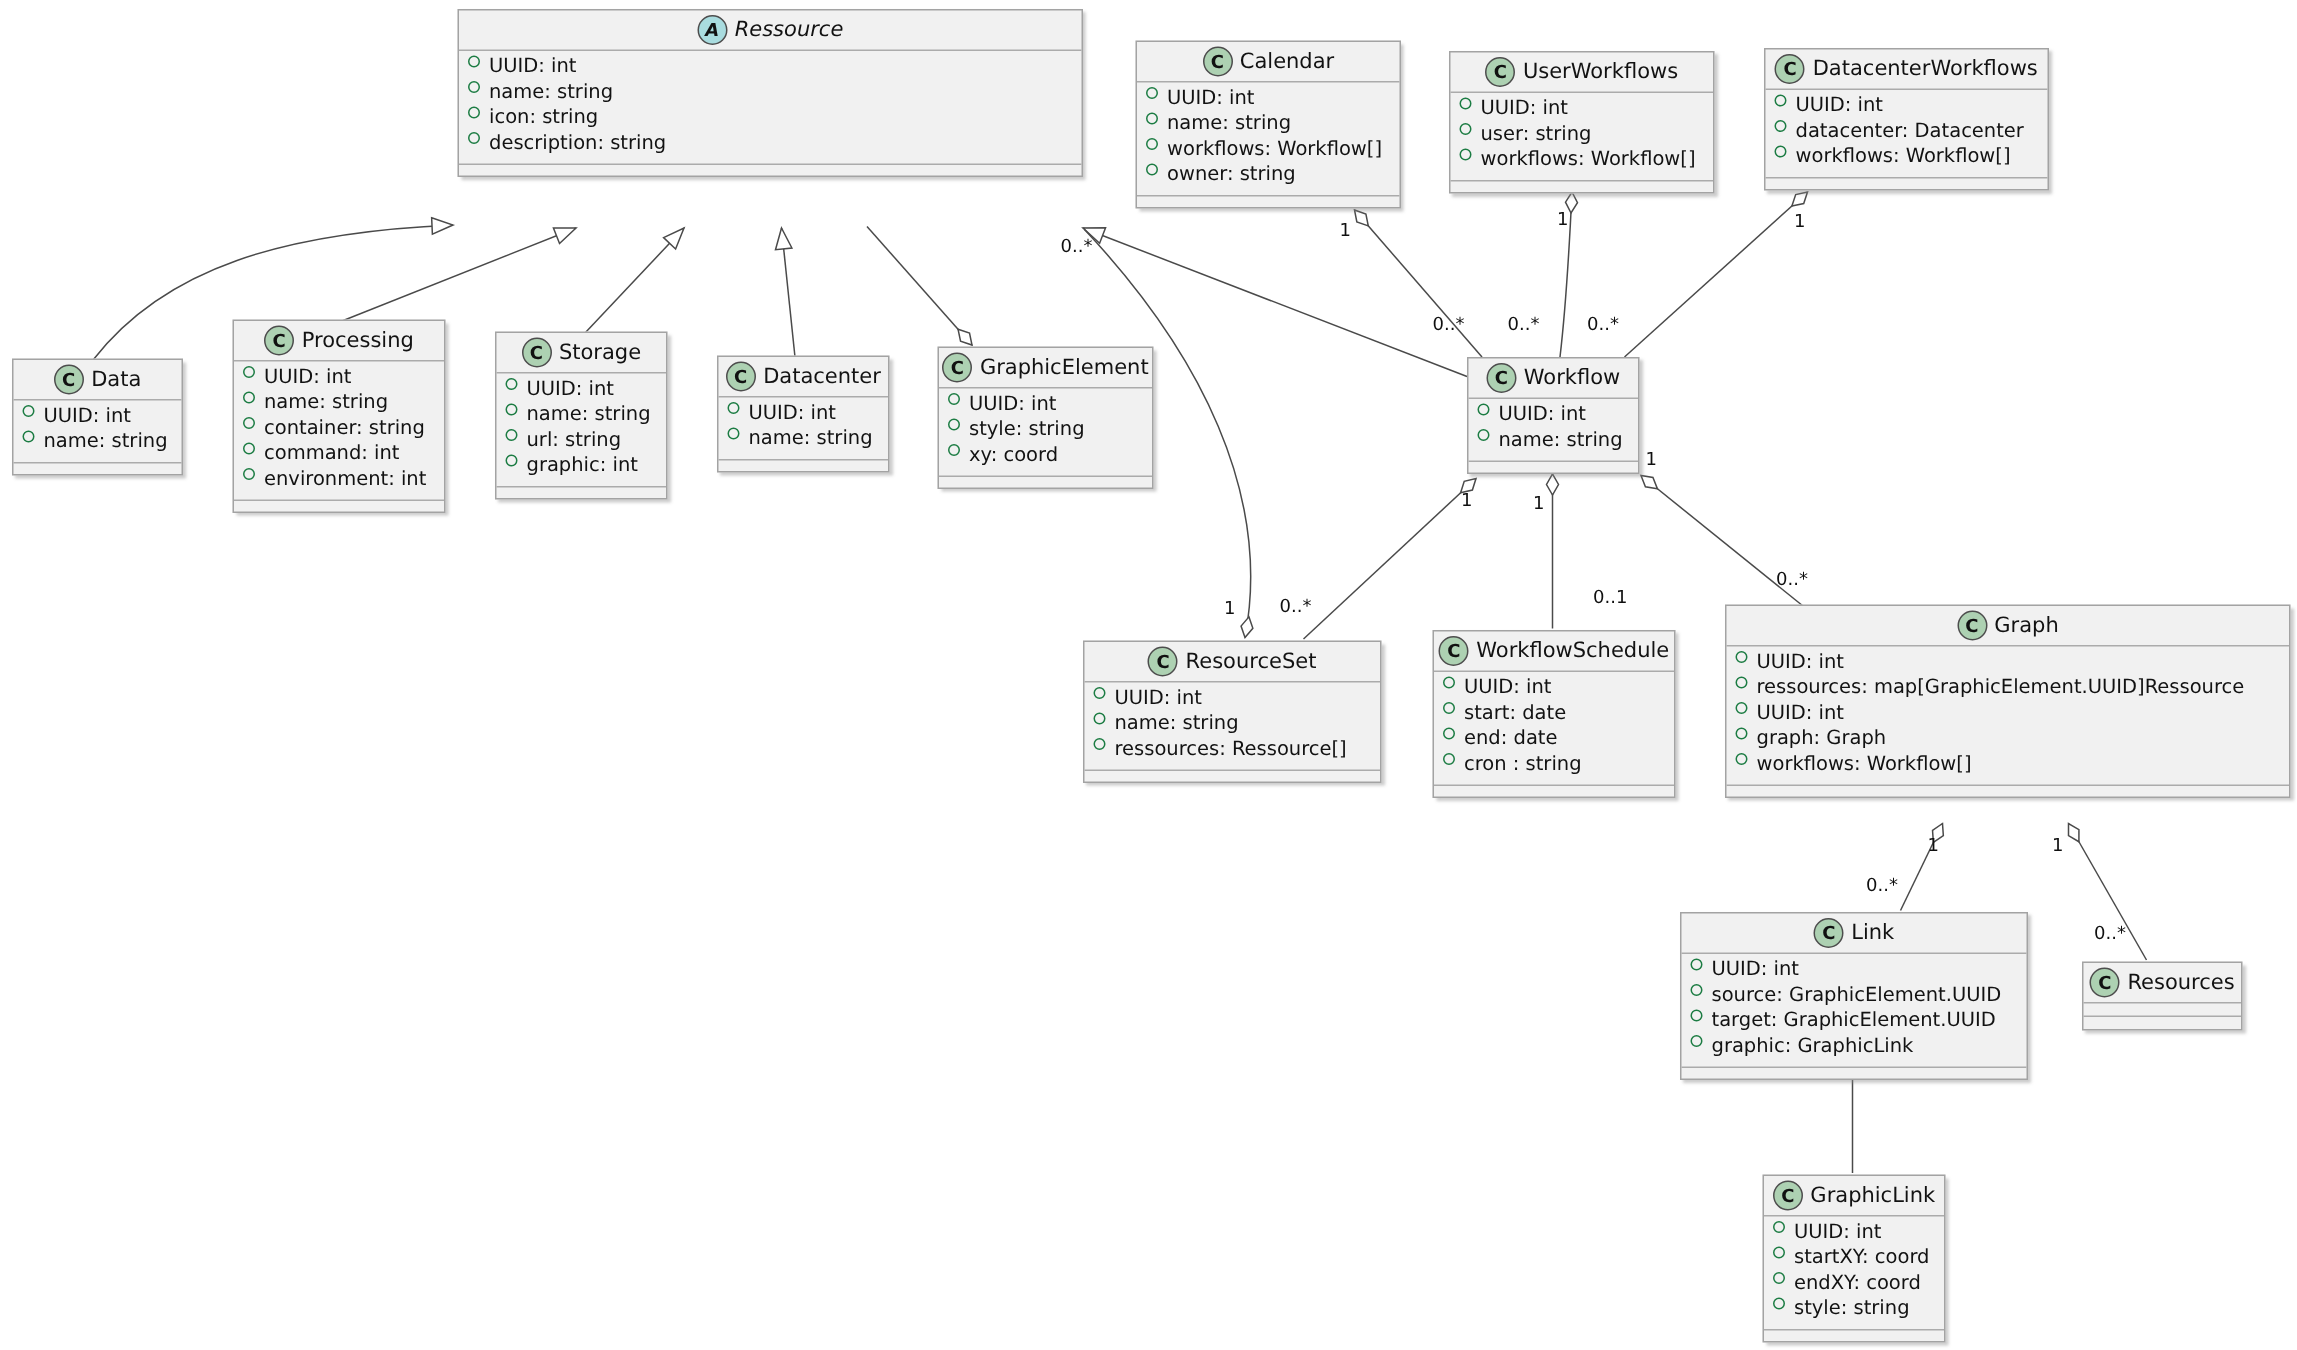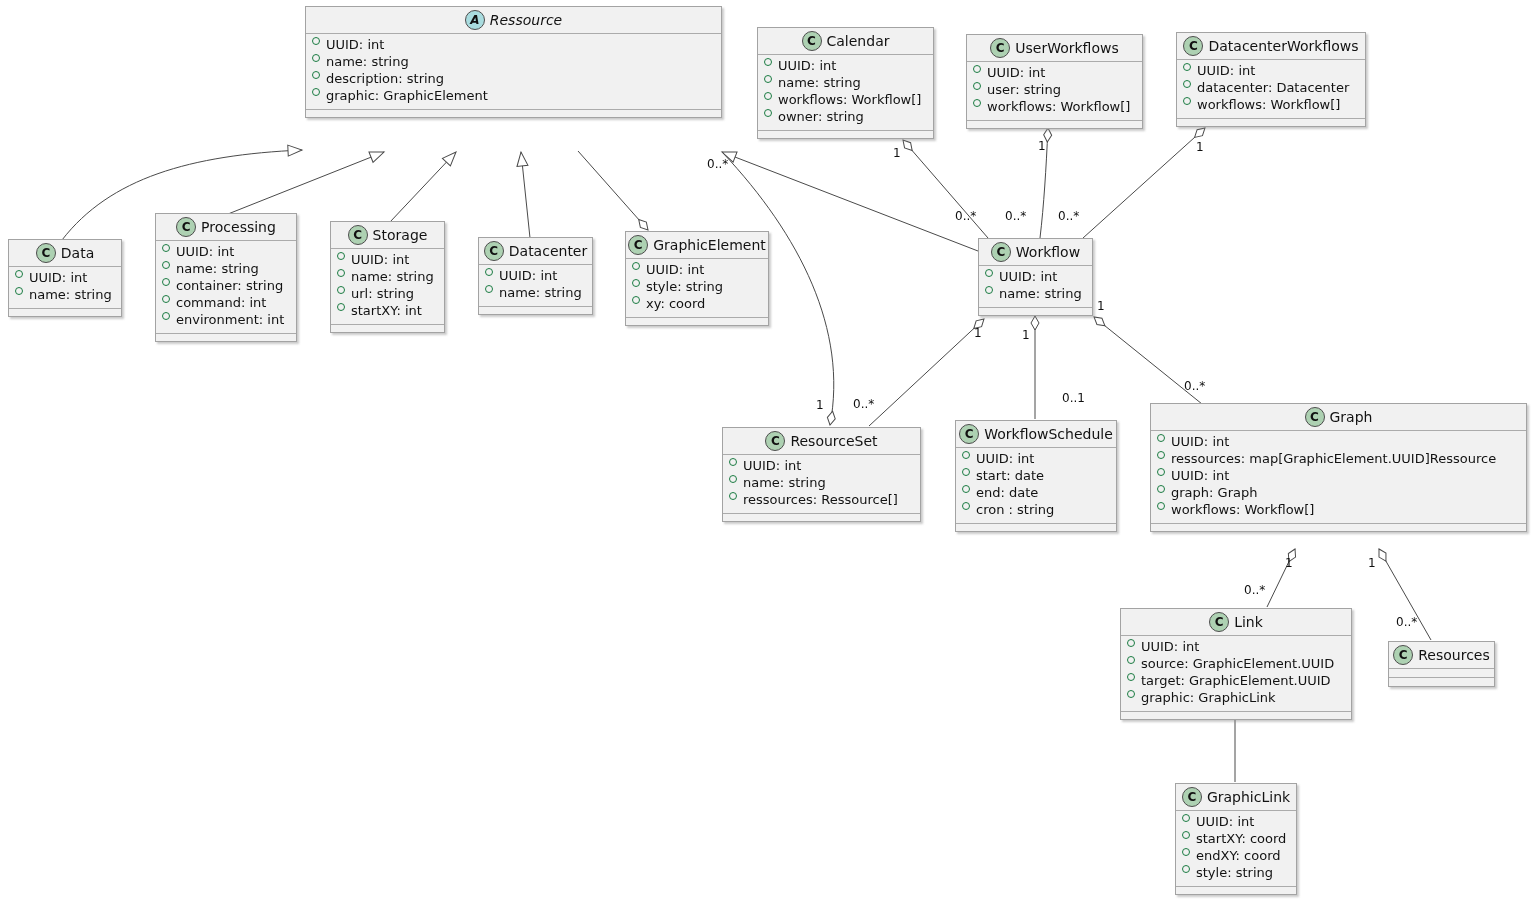--- a/index.html
+++ b/index.html
@@ -86,26 +86,26 @@
       <li>
           <span class="dot"></span>
           <span>UUID: int</span>
         </li>
       <li>
           <span class="dot"></span>
           <span>name: string</span>
         </li>
       <li>
           <span class="dot"></span>
+          <span>icon: string</span>
+        </li>
+      <li>
+          <span class="dot"></span>
           <span>description: string</span>
         </li>
-      <li>
-          <span class="dot"></span>
-          <span>graphic: GraphicElement</span>
-        </li>
     </ul>
     <div class="uml-footer"></div>
   </div>
 
   <div class="uml-box" style="left:757px;top:27px;width:175px">
     <div class="uml-title">
       <span class="spot spot-c">C</span>
       <span class="uml-name">Calendar</span>
     </div>
     <ul class="attrs">
@@ -234,21 +234,21 @@
       <li>
           <span class="dot"></span>
           <span>name: string</span>
         </li>
       <li>
           <span class="dot"></span>
           <span>url: string</span>
         </li>
       <li>
           <span class="dot"></span>
-          <span>startXY: int</span>
+          <span>graphic: int</span>
         </li>
     </ul>
     <div class="uml-footer"></div>
   </div>
 
   <div class="uml-box" style="left:478px;top:237px;width:113px">
     <div class="uml-title">
       <span class="spot spot-c">C</span>
       <span class="uml-name">Datacenter</span>
     </div>

